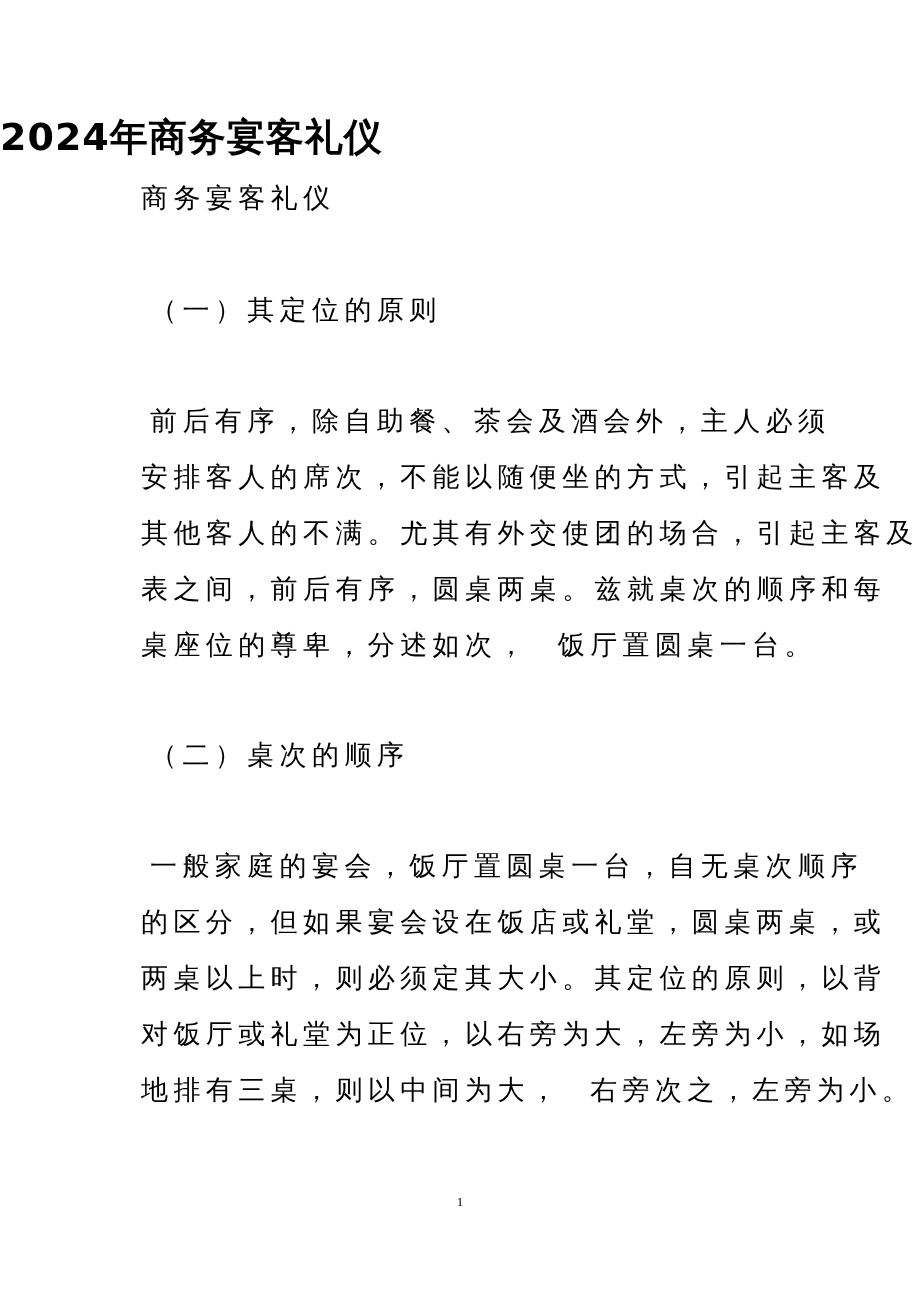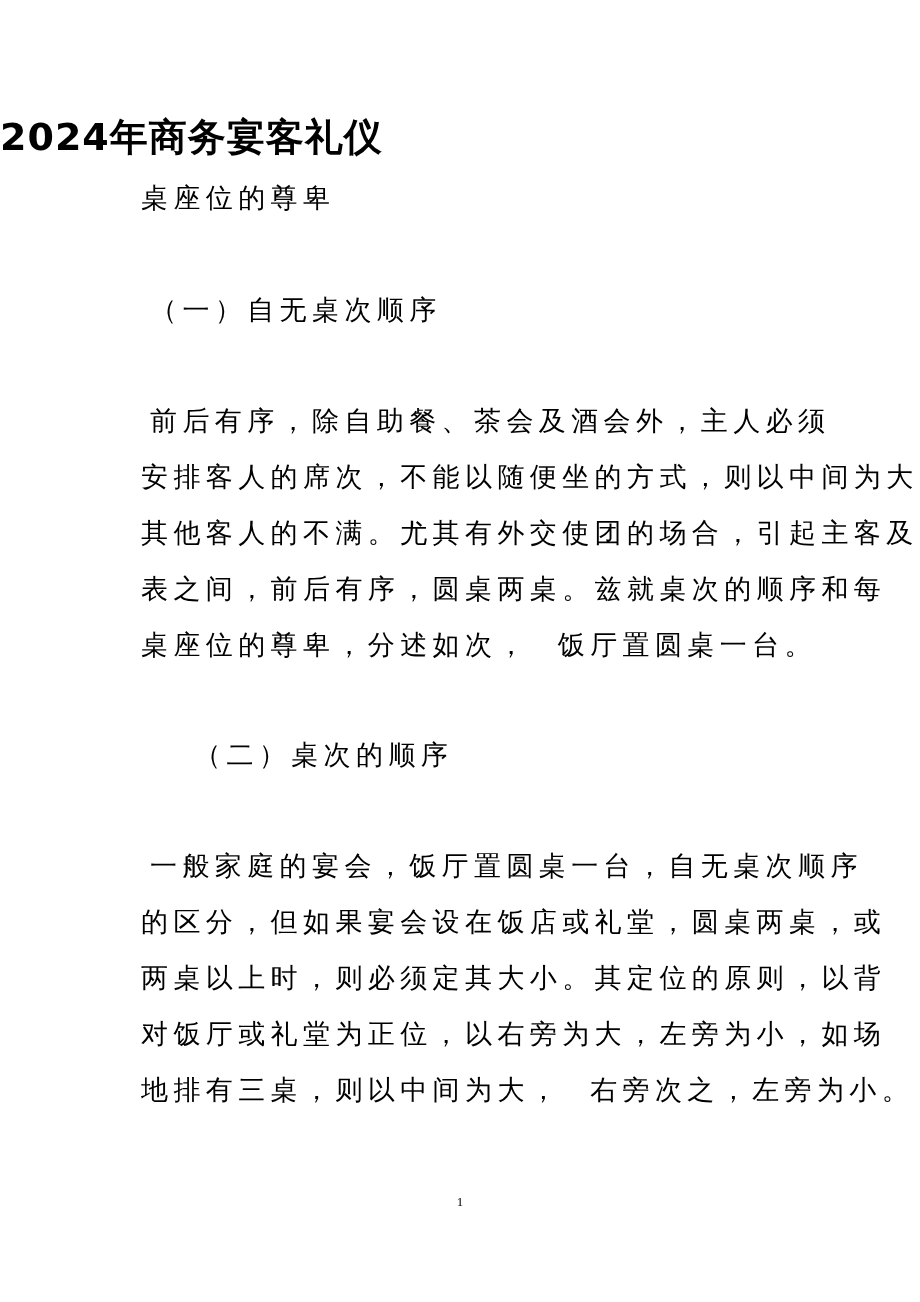--- a/index.html
+++ b/index.html
@@ -53,33 +53,33 @@
       font-family: "Liberation Serif", serif;
     }
   </style>
 </head>
 <body>
 
 <div class="page">
 
   <div class="title">2024年商务宴客礼仪</div>
 
-  <div class="line" style="top:178px;">桌座位的尊卑</div>
+  <div class="line" style="top:178px;">商务宴客礼仪</div>
 
-  <div class="line" style="top:290px; left:150px;">（一）自无桌次顺序</div>
+  <div class="line" style="top:290px; left:150px;">（一）其定位的原则</div>
 
   <div>
     <div class="line" style="top:401px; left:150px;">前后有序，除自助餐、茶会及酒会外，主人必须</div>
-    <div class="line" style="top:457px;">安排客人的席次，不能以随便坐的方式，则以中间为大</div>
+    <div class="line" style="top:457px;">安排客人的席次，不能以随便坐的方式，引起主客及</div>
     <div class="line" style="top:513px;">其他客人的不满。尤其有外交使团的场合，引起主客及</div>
     <div class="line" style="top:569px;">表之间，前后有序，圆桌两桌。兹就桌次的顺序和每</div>
     <div class="line" style="top:625px;">桌座位的尊卑，分述如次，  饭厅置圆桌一台。</div>
   </div>
 
-  <div class="line" style="top:735px; left:150px;margin-left:44px;">（二）桌次的顺序</div>
+  <div class="line" style="top:735px; left:150px;">（二）桌次的顺序</div>
 
   <div>
     <div class="line" style="top:846px; left:150px;">一般家庭的宴会，饭厅置圆桌一台，自无桌次顺序</div>
     <div class="line" style="top:902px;">的区分，但如果宴会设在饭店或礼堂，圆桌两桌，或</div>
     <div class="line" style="top:958px;">两桌以上时，则必须定其大小。其定位的原则，以背</div>
     <div class="line" style="top:1014px;">对饭厅或礼堂为正位，以右旁为大，左旁为小，如场</div>
     <div class="line" style="top:1070px;">地排有三桌，则以中间为大，  右旁次之，左旁为小。</div>
   </div>
 
   <div class="page-number">1</div>

